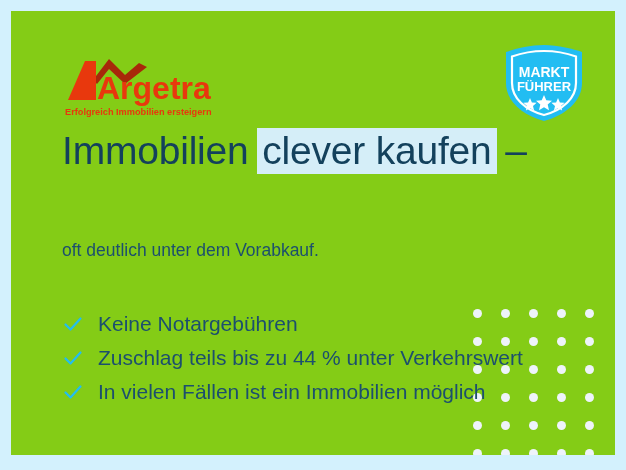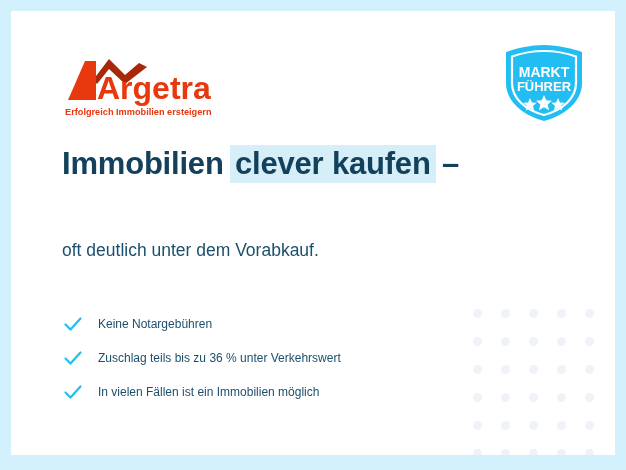--- a/index.html
+++ b/index.html
@@ -21,21 +21,21 @@
     background: #d3f1fd;
     box-sizing: border-box;
   }
 
   .card {
     position: absolute;
     left: 11px;
     top: 11px;
     width: 604px;
     height: 444px;
-    background: #ffffff;
+    background: #84cc16;
     overflow: hidden;
   }
 
   
   .dot-grid {
     position: absolute;
     right: 12px;
     top: 289px;
     display: grid;
     grid-template-columns: repeat(5, 28px);
@@ -70,24 +70,24 @@
     width: 88px;
     height: 80px;
     z-index: 3;
   }
   .badge svg { display: block; }
 
   
   .headline {
     position: absolute;
     left: 51px;
-    top: 134px;
+    top: 121px;
     z-index: 2;
-    font-size: 31px;
-    font-weight: bold;
+    font-size: 39px;
+    font-weight: normal;
     line-height: 38px;
     color: #13415c;
     letter-spacing: -0.2px;
     white-space: nowrap;
   }
   .headline .hl {
     background: #d5eef8;
     padding: 1px 5px 2px 5px;
     margin: 0 -2px;
   }
@@ -121,21 +121,21 @@
     margin-bottom: 5px;
   }
   .check-icon {
     flex: 0 0 auto;
     width: 20px;
     height: 20px;
     margin-right: 15px;
     display: block;
   }
   .check-label {
-    font-size: 12px;
+    font-size: 21px;
     color: #1c4f6e;
     white-space: nowrap;
   }
 </style>
 </head>
 <body>
 
 <div class="ad-frame">
   <div class="card">
 
@@ -217,21 +217,21 @@
         <li class="check-item">
           <svg class="check-icon" viewBox="0 0 20 20">
             <path d="M2.5 10.5 L7.5 15.5 L17.5 4.5" fill="none" stroke="#22bdf2" stroke-width="2.2" stroke-linecap="round" stroke-linejoin="round"></path>
           </svg>
           <span class="check-label">Keine Notargebühren</span>
         </li>
         <li class="check-item">
           <svg class="check-icon" viewBox="0 0 20 20">
             <path d="M2.5 10.5 L7.5 15.5 L17.5 4.5" fill="none" stroke="#22bdf2" stroke-width="2.2" stroke-linecap="round" stroke-linejoin="round"></path>
           </svg>
-          <span class="check-label">Zuschlag teils bis zu 36 % unter Verkehrswert</span>
+          <span class="check-label">Zuschlag teils bis zu 44 % unter Verkehrswert</span>
         </li>
         <li class="check-item">
           <svg class="check-icon" viewBox="0 0 20 20">
             <path d="M2.5 10.5 L7.5 15.5 L17.5 4.5" fill="none" stroke="#22bdf2" stroke-width="2.2" stroke-linecap="round" stroke-linejoin="round"></path>
           </svg>
           <span class="check-label">In vielen Fällen ist ein Immobilien möglich</span>
         </li>
       </ul>
 
   </div>

